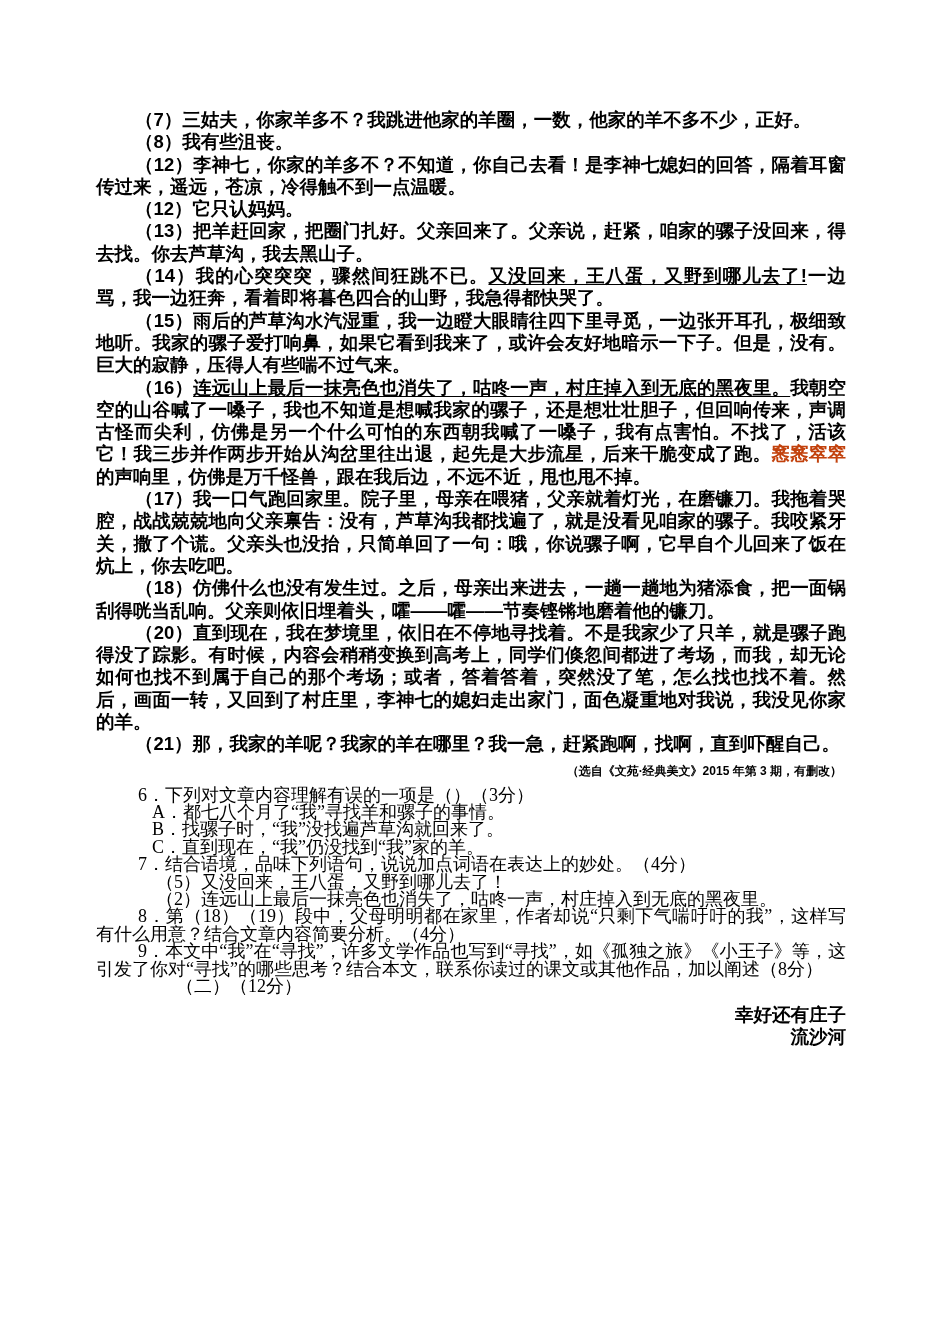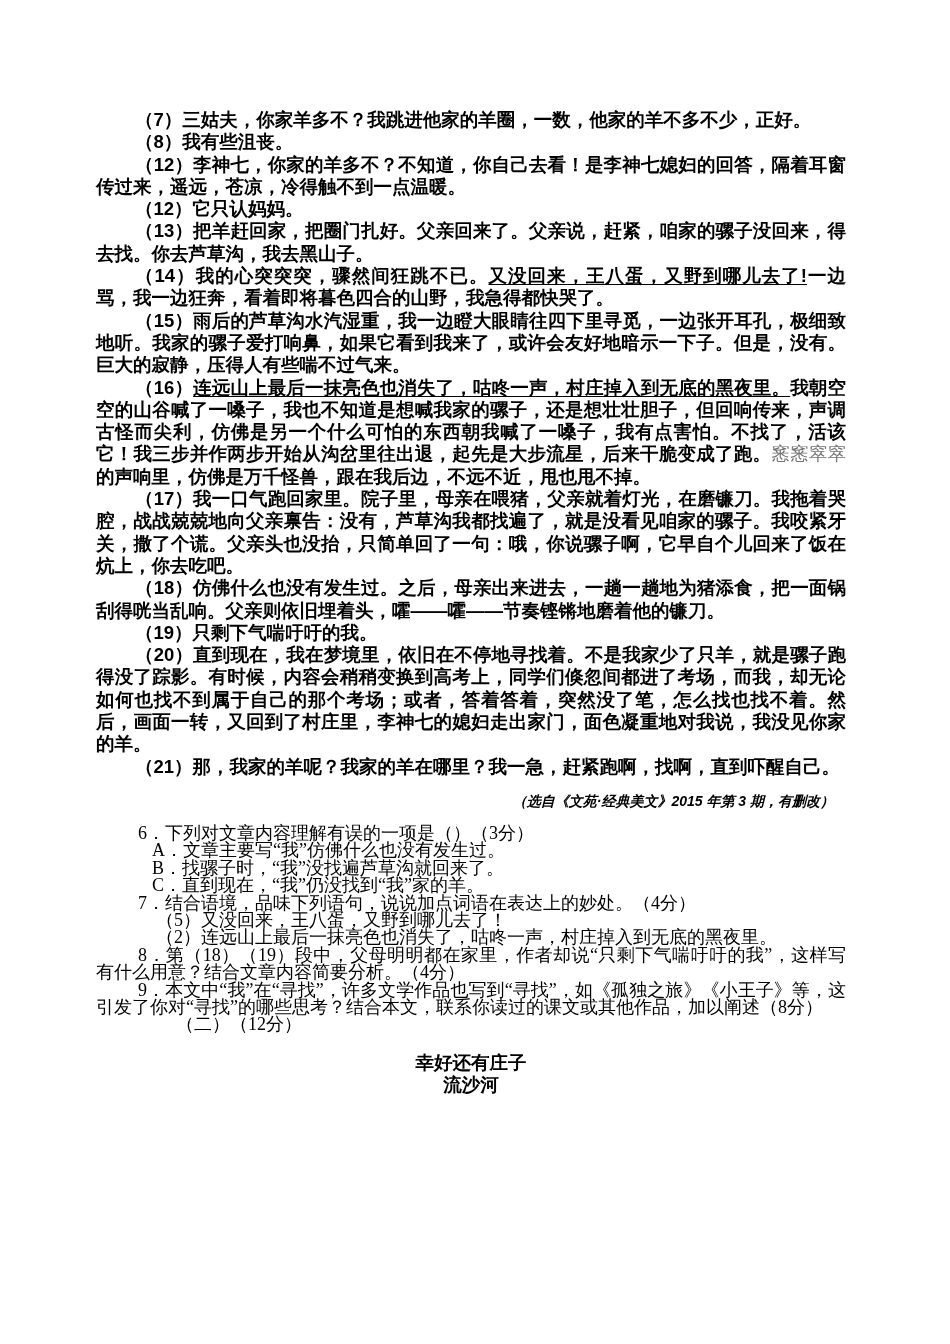--- a/index.html
+++ b/index.html
@@ -10,40 +10,40 @@
   .page{position:absolute;inset:0;background:#ffffff;overflow:hidden;}
   .content{position:absolute;left:96px;top:109px;width:750px;}
 
   
   .bp{
     margin:0;font-family:"Liberation Sans",sans-serif;font-weight:700;
     font-size:18.5px;line-height:22.3px;text-align:justify;text-indent:39px;
   }
   .bp span.u{text-decoration:underline;text-underline-offset:2px;}
   .bp span.rare{
-    font-family:"Liberation Serif",serif;font-weight:400;color:#737373;
+    font-family:"Liberation Serif",serif;font-weight:700;color:#c2410c;
   }
 
   .source{
-    margin:12px;font-family:"Liberation Sans",sans-serif;font-weight:700;
-    font-size:14px;line-height:23px;text-align:right;font-style:italic;
+    margin:4px;font-family:"Liberation Sans",sans-serif;font-weight:700;
+    font-size:12px;line-height:23px;text-align:right;
   }
 
   
   .qblock{
     font-family:"Liberation Serif",serif;font-size:18px;line-height:17.4px;
     text-align:justify;margin-top:3px;
   }
   .qstem{margin:0;text-indent:42px;}
   .qopt{margin:0 0 0 56px;}
   .qitem{margin:0 0 0 60px;}
   .sec{margin:0 0 0 80px;}
 
   .title-block{
-    margin-top:18px;text-align:center;font-family:"Liberation Sans",sans-serif;
+    margin-top:9px;text-align:right;font-family:"Liberation Sans",sans-serif;
     font-weight:700;font-size:18.5px;line-height:22px;
   }
   .title-block p{margin:0;}
 </style>
 </head>
 <body>
 
 <div class="page">
   <div class="content">
 
@@ -51,31 +51,30 @@
         <p class="bp"><span>（7）三姑夫，你家羊多不？我跳进他家的羊圈，一数，他家的羊不多不少，正好。</span></p>
         <p class="bp"><span>（8）我有些沮丧。</span></p>
         <p class="bp"><span>（12）李神七，你家的羊多不？不知道，你自己去看！是李神七媳妇的回答，隔着耳窗传过来，遥远，苍凉，冷得触不到一点温暖。</span></p>
         <p class="bp"><span>（12）它只认妈妈。</span></p>
         <p class="bp"><span>（13）把羊赶回家，把圈门扎好。父亲回来了。父亲说，赶紧，咱家的骡子没回来，得去找。你去芦草沟，我去黑山子。</span></p>
         <p class="bp"><span>（14）我的心突突突，骤然间狂跳不已。</span><span class="u">又没回来，王八蛋，又野到哪儿去了!</span><span>一边骂，我一边狂奔，看着即将暮色四合的山野，我急得都快哭了。</span></p>
         <p class="bp"><span>（15）雨后的芦草沟水汽湿重，我一边瞪大眼睛往四下里寻觅，一边张开耳孔，极细致地听。我家的骡子爱打响鼻，如果它看到我来了，或许会友好地暗示一下子。但是，没有。巨大的寂静，压得人有些喘不过气来。</span></p>
         <p class="bp"><span>（16）</span><span class="u">连远山上最后一抹亮色也消失了，咕咚一声，村庄掉入到无底的黑夜里。</span><span>我朝空空的山谷喊了一嗓子，我也不知道是想喊我家的骡子，还是想壮壮胆子，但回响传来，声调古怪而尖利，仿佛是另一个什么可怕的东西朝我喊了一嗓子，我有点害怕。不找了，活该它！我三步并作两步开始从沟岔里往出退，起先是大步流星，后来干脆变成了跑。</span><span class="rare">窸窸窣窣</span><span>的声响里，仿佛是万千怪兽，跟在我后边，不远不近，甩也甩不掉。</span></p>
         <p class="bp"><span>（17）我一口气跑回家里。院子里，母亲在喂猪，父亲就着灯光，在磨镰刀。我拖着哭腔，战战兢兢地向父亲禀告：没有，芦草沟我都找遍了，就是没看见咱家的骡子。我咬紧牙关，撒了个谎。父亲头也没抬，只简单回了一句：哦，你说骡子啊，它早自个儿回来了饭在炕上，你去吃吧。</span></p>
         <p class="bp"><span>（18）仿佛什么也没有发生过。之后，母亲出来进去，一趟一趟地为猪添食，把一面锅刮得咣当乱响。父亲则依旧埋着头，嚯——嚯——节奏铿锵地磨着他的镰刀。</span></p>
-        <p class="bp"><span>（19）只剩下气喘吁吁的我。</span></p>
         <p class="bp"><span>（20）直到现在，我在梦境里，依旧在不停地寻找着。不是我家少了只羊，就是骡子跑得没了踪影。有时候，内容会稍稍变换到高考上，同学们倏忽间都进了考场，而我，却无论如何也找不到属于自己的那个考场；或者，答着答着，突然没了笔，怎么找也找不着。然后，画面一转，又回到了村庄里，李神七的媳妇走出家门，面色凝重地对我说，我没见你家的羊。</span></p>
         <p class="bp"><span>（21）那，我家的羊呢？我家的羊在哪里？我一急，赶紧跑啊，找啊，直到吓醒自己。</span></p>
       </div>
 
     <p class="source">（选自《文苑·经典美文》2015 年第 3 期，有删改）</p>
 
     <div class="qblock">
       <p class="qstem">6．下列对文章内容理解有误的一项是（）（3分）</p>
       <div>
-          <p class="qopt">A．文章主要写“我”仿佛什么也没有发生过。</p>
+          <p class="qopt">A．都七八个月了“我”寻找羊和骡子的事情。</p>
           <p class="qopt">B．找骡子时，“我”没找遍芦草沟就回来了。</p>
           <p class="qopt">C．直到现在，“我”仍没找到“我”家的羊。</p>
         </div>
       <p class="qstem">7．结合语境，品味下列语句，说说加点词语在表达上的妙处。（4分）</p>
       <div>
           <p class="qitem">（5）又没回来，王八蛋，又野到哪儿去了！</p>
           <p class="qitem">（2）连远山上最后一抹亮色也消失了，咕咚一声，村庄掉入到无底的黑夜里。</p>
         </div>
       <p class="qstem">8．第（18）（19）段中，父母明明都在家里，作者却说“只剩下气喘吁吁的我”，这样写有什么用意？结合文章内容简要分析。（4分）</p>
       <p class="qstem">9．本文中“我”在“寻找”，许多文学作品也写到“寻找”，如《孤独之旅》《小王子》等，这引发了你对“寻找”的哪些思考？结合本文，联系你读过的课文或其他作品，加以阐述（8分）</p>

